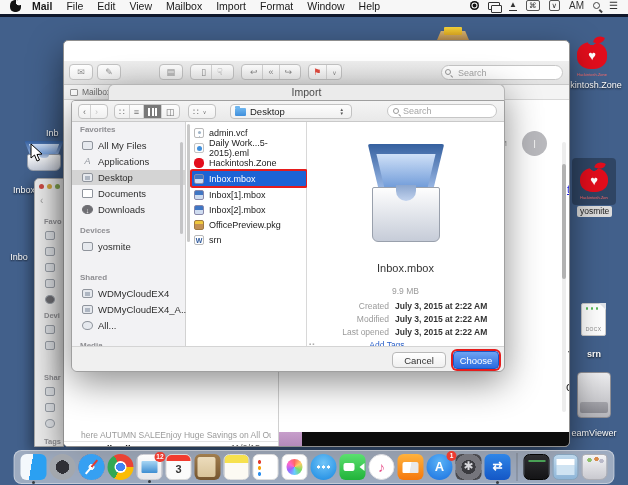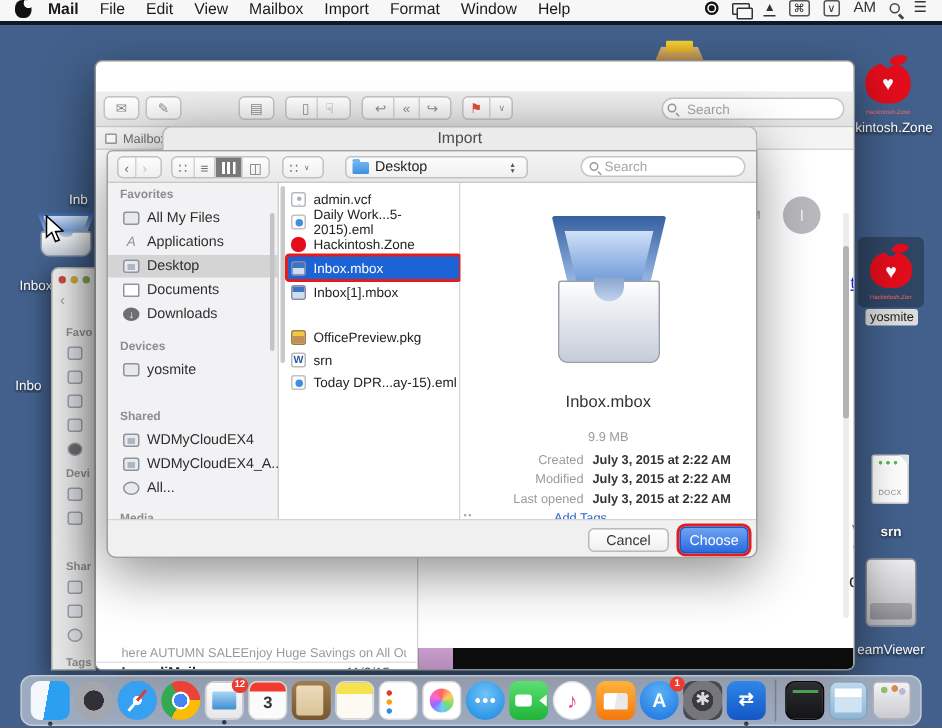--- a/index.html
+++ b/index.html
@@ -444,31 +444,31 @@
             <span>Hackintosh.Zone</span>
           </div>
         <div class="f-row sel" style="top:49px">
             <span class="fi fi-mbox"></span>
             <span>Inbox.mbox</span>
           </div>
         <div class="f-row" style="top:65px">
             <span class="fi fi-mbox"></span>
             <span>Inbox[1].mbox</span>
           </div>
+        <div class="f-row" style="top:80px">
+            <span class="fi fi-mbox"></span>
+            <span>Inbox[2].mbox</span>
+          </div>
         <div class="f-row" style="top:95px">
             <span class="fi fi-pkg"></span>
             <span>OfficePreview.pkg</span>
           </div>
         <div class="f-row" style="top:110px">
             <span class="fi fi-docx">W</span>
             <span>srn</span>
-          </div>
-        <div class="f-row" style="top:125px">
-            <span class="fi fi-eml"></span>
-            <span>Today DPR...ay-15).eml</span>
           </div>
       </div>
 
       <div id="sh-preview">
         <div class="tray" style="left:60px;top:22px;width:78px;height:98px">
           <span class="rim"></span>
           <span class="rim-in"></span>
           <span class="body"></span>
           <span class="notch"></span>
         </div>

